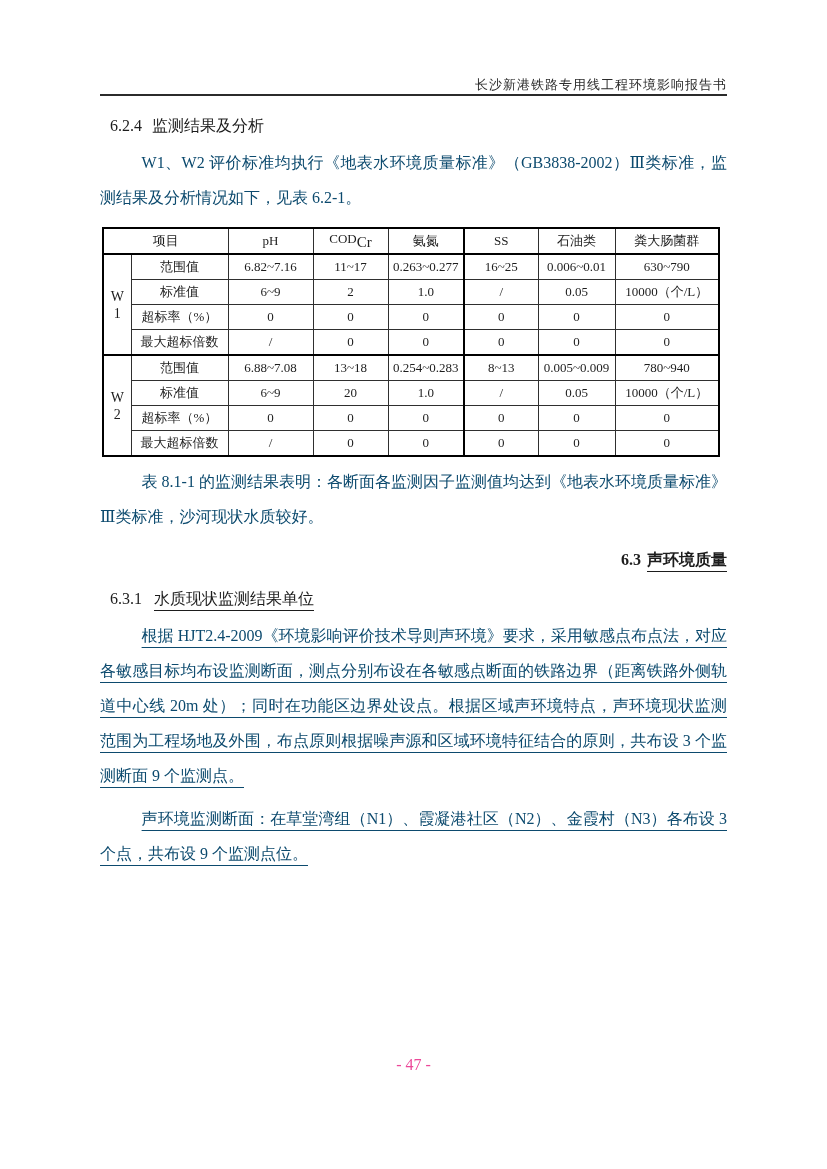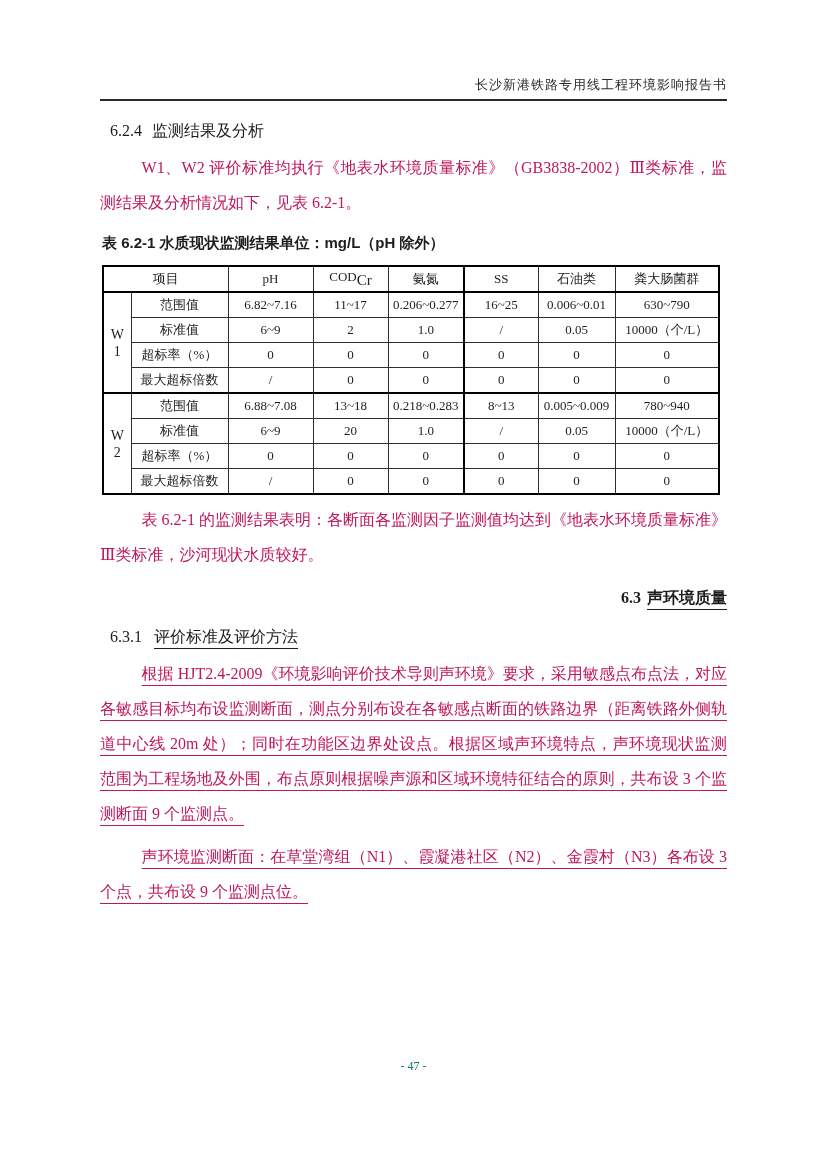--- a/index.html
+++ b/index.html
@@ -5,35 +5,35 @@
   html,body{margin:0;padding:0;background:#e8e8e8;}
   .page{
     width:827px;height:1169px;background:#ffffff;color:#1d1d1d;
     font-family:"Liberation Serif","DejaVu Serif",serif;
     position:relative;box-sizing:border-box;
     padding:76px 100px 0 100px;overflow:hidden;
   }
   
   .doc-header{
     text-align:right;font-size:13px;letter-spacing:1px;
-    padding-bottom:5px;border-bottom:2px solid #2b2b2b;color:#2b2b2b;
+    border-bottom:2px solid #2b2b2b;color:#2b2b2b;
   }
   
   .h-num{display:inline-block;}
   .h1{font-size:16px;margin:20px 0 0 10px;}
   .h1 .h-title{margin-left:10px;}
   .h-63{font-size:16px;margin:16px 0 0 4px;font-weight:bold;text-align:right;}
   .h-63 .h-title{margin-left:6px;font-family:"Liberation Sans","DejaVu Sans",sans-serif;}
   .h-sub{font-size:16px;margin:18px 0 0 10px;}
   .h-sub .h-title{margin-left:12px;}
   .u{text-decoration:underline;text-underline-offset:6px;text-decoration-thickness:1px;}
   
   .para{
     font-size:16px;line-height:35px;text-align:justify;
-    text-indent:2.6em;margin:8px 0 0 0;color:#be185d;
+    text-indent:2.6em;margin:8px 0 0 0;color:#0c4a6e;
   }
   .para.ul{text-decoration:underline;text-underline-offset:6px;text-decoration-thickness:1px;}
   
   .tbl-caption{
     font-size:15px;font-weight:bold;margin:14px 0 0 2px;
     font-family:"Liberation Sans","DejaVu Sans",sans-serif;
   }
   
   table.wq{
     border-collapse:collapse;table-layout:fixed;width:616px;
@@ -47,39 +47,38 @@
   table.wq thead tr{border-bottom:2px solid #000;padding-left:28px;}
   tr.glast{border-bottom:2px solid #000;}
   .thickL{border-left-width:2px !important;border-left-color:#000 !important;}
   .wcell{white-space:pre-line !important;line-height:17px;font-size:14px;}
   .sub{font-size:15px;vertical-align:sub;}
   .c-w{width:28px;}.c-label{width:97px;}.c-ph{width:85px;}.c-cod{width:75px;}
   .c-nh3{width:76px;}.c-ss{width:74px;}.c-oil{width:77px;}.c-coli{width:104px;}
   
   .footer{
     position:absolute;left:0;bottom:95px;width:100%;
-    text-align:center;font-size:12px;color:#0f766e;
+    text-align:center;font-size:16px;color:#ec4899;
   }
 </style>
 </head>
 <body>
 
 <div class="page">
 
   <div class="doc-header">
     <span>长沙新港铁路专用线工程环境影响报告书</span>
   </div>
 
   <div class="h1">
     <span class="h-num">6.2.4</span><span class="h-title">监测结果及分析</span>
   </div>
 
   <p class="para">W1、W2 评价标准均执行《地表水环境质量标准》（GB3838-2002）Ⅲ类标准，监测结果及分析情况如下，见表 6.2-1。</p>
 
-  <div class="tbl-caption">表 6.2-1 水质现状监测结果单位：mg/L（pH 除外）</div>
 
   <table class="wq">
     <colgroup>
       <col class="c-w">
         <col class="c-label">
         <col class="c-ph">
         <col class="c-cod">
       <col class="c-nh3">
         <col class="c-ss">
         <col class="c-oil">
@@ -96,21 +95,21 @@
         <th>粪大肠菌群</th>
       </tr>
     </thead>
     <tbody>
       <tr>
         <td class="wcell" rowspan="4">W
 1</td>
         <td>范围值</td>
         <td>6.82~7.16</td>
         <td>11~17</td>
-        <td>0.206~0.277</td>
+        <td>0.263~0.277</td>
         <td class="thickL">16~25</td>
         <td>0.006~0.01</td>
         <td>630~790</td>
       </tr>
       <tr>
         <td>标准值</td>
         <td>6~9</td>
         <td>2</td>
         <td>1.0</td>
         <td class="thickL">/</td>
@@ -136,21 +135,21 @@
         <td>0</td>
       </tr>
     </tbody>
     <tbody>
       <tr>
         <td class="wcell" rowspan="4">W
 2</td>
         <td>范围值</td>
         <td>6.88~7.08</td>
         <td>13~18</td>
-        <td>0.218~0.283</td>
+        <td>0.254~0.283</td>
         <td class="thickL">8~13</td>
         <td>0.005~0.009</td>
         <td>780~940</td>
       </tr>
       <tr>
         <td>标准值</td>
         <td>6~9</td>
         <td>20</td>
         <td>1.0</td>
         <td class="thickL">/</td>
@@ -171,28 +170,28 @@
         <td>/</td>
         <td>0</td>
         <td>0</td>
         <td class="thickL">0</td>
         <td>0</td>
         <td>0</td>
       </tr>
     </tbody>
   </table>
 
-  <p class="para" style="margin-top:7px;">表 6.2-1 的监测结果表明：各断面各监测因子监测值均达到《地表水环境质量标准》Ⅲ类标准，沙河现状水质较好。</p>
+  <p class="para" style="margin-top:7px;">表 8.1-1 的监测结果表明：各断面各监测因子监测值均达到《地表水环境质量标准》Ⅲ类标准，沙河现状水质较好。</p>
 
   <div class="h-63">
     <span class="h-num">6.3</span><span class="h-title u">声环境质量</span>
   </div>
 
   <div class="h-sub">
-    <span class="h-num">6.3.1</span><span class="h-title u">评价标准及评价方法</span>
+    <span class="h-num">6.3.1</span><span class="h-title u">水质现状监测结果单位</span>
   </div>
 
 
 
   <p class="para ul">根据 HJT2.4-2009《环境影响评价技术导则声环境》要求，采用敏感点布点法，对应各敏感目标均布设监测断面，测点分别布设在各敏感点断面的铁路边界（距离铁路外侧轨道中心线 20m 处）；同时在功能区边界处设点。根据区域声环境特点，声环境现状监测范围为工程场地及外围，布点原则根据噪声源和区域环境特征结合的原则，共布设 3 个监测断面 9 个监测点。</p>
 
   <p class="para ul">声环境监测断面：在草堂湾组（N1）、霞凝港社区（N2）、金霞村（N3）各布设 3 个点，共布设 9 个监测点位。</p>
 
   <div class="footer">- 47 -</div>
 

